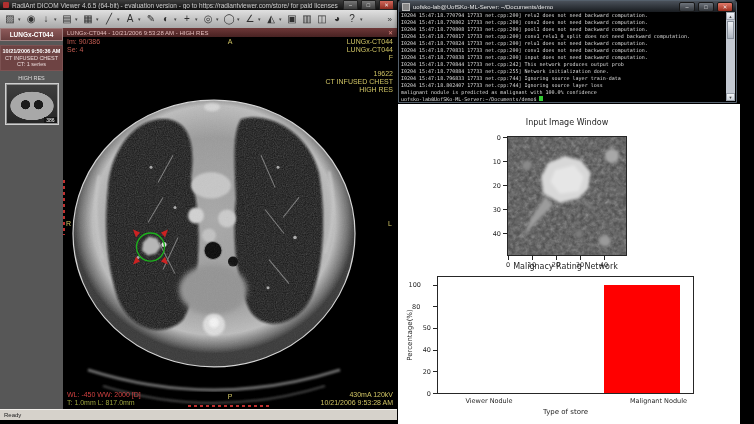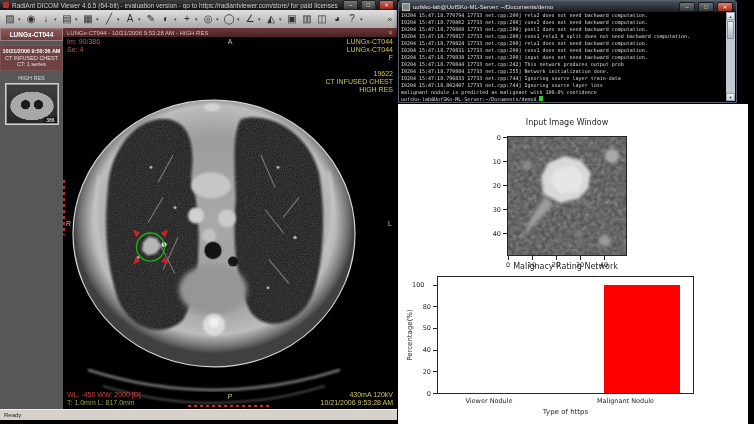--- a/index.html
+++ b/index.html
@@ -69,21 +69,21 @@
     font-family:"DejaVu Sans Mono",monospace;font-size:5px;line-height:7px;color:#dcdcdc;}
   .tline{white-space:pre;}
   .cursor{display:inline-block;width:4px;height:6px;background:#33cc33;vertical-align:-1px;}
   .term-scroll{position:absolute;top:11px;right:1px;bottom:1px;width:9px;background:#c3c9d2;}
   .ts-arrow{position:absolute;left:0;width:9px;height:8px;font-size:4px;line-height:8px;text-align:center;
     color:#444;background:linear-gradient(#f2f4f7,#cdd3db);border:1px solid #9aa1ab;box-sizing:border-box;}
   .ts-thumb{position:absolute;left:1px;top:9px;width:7px;height:18px;background:linear-gradient(#eef1f5,#aeb6c1);
     border:1px solid #8a929d;box-sizing:border-box;}
   
   #figure{position:absolute;left:398px;top:104px;width:342px;height:320px;background:#fff;color:#262626;
-    font-family:"DejaVu Sans",sans-serif;padding-left:8px;}
+    font-family:"DejaVu Sans",sans-serif;}
   .fig-title{position:absolute;font-size:8px;white-space:nowrap;}
   .fig-label{position:absolute;font-size:7px;white-space:nowrap;}
   .tick-label{position:absolute;font-size:6.5px;}
   .tick-mark{position:absolute;background:#262626;}
   .plot-box{position:absolute;border:1px solid #262626;background:#fff;}
   .bar{position:absolute;}
   #input-img-box{left:109px;top:32px;width:118px;height:118px;}
   #input-img-box svg{display:block;width:100%;height:100%;}
 </style>
 </head>
@@ -354,21 +354,21 @@
     <div class="plot-box" style="position: absolute; left: 39px; top: 172px; width: 255px; height: 116px;"></div>
     <div class="tick-mark" style="position: absolute; left: 35px; top: 289px; width: 4px; height: 1px;"></div>
     <div class="tick-label" style="position: absolute; left: 14px; top: 285.5px; width: 19px; text-align: right;">0</div>
     <div class="tick-mark" style="position: absolute; left: 35px; top: 267.318px; width: 4px; height: 1px;"></div>
     <div class="tick-label" style="position: absolute; left: 14px; top: 263.818px; width: 19px; text-align: right;">20</div>
     <div class="tick-mark" style="position: absolute; left: 35px; top: 245.636px; width: 4px; height: 1px;"></div>
     <div class="tick-label" style="position: absolute; left: 14px; top: 242.136px; width: 19px; text-align: right;">40</div>
     <div class="tick-mark" style="position: absolute; left: 35px; top: 223.953px; width: 4px; height: 1px;"></div>
     <div class="tick-label" style="position: absolute; left: 14px; top: 220.453px; width: 19px; text-align: right;">50</div>
     <div class="tick-mark" style="position: absolute; left: 35px; top: 202.271px; width: 4px; height: 1px;"></div>
-    <div class="tick-label" style="position: absolute; left: 14px; top: 198.771px; width: 19px; text-align: right;">80</div>
+    <div class="tick-label" style="position: absolute; left: 14px; top: 198.771px; width: 19px; ">80</div>
     <div class="tick-mark" style="position: absolute; left: 35px; top: 180.589px; width: 4px; height: 1px;"></div>
-    <div class="tick-label" style="position: absolute; left: 14px; top: 177.089px; width: 19px; ">100</div>
+    <div class="tick-label" style="position: absolute; left: 4px; top: 177.089px; width: 19px; text-align: right;">100</div>
     <div class="tick-label" style="position: absolute; left: 46px; top: 293px; width: 90px; text-align: center;">Viewer Nodule</div>
     <div class="bar" style="position: absolute; left: 205.75px; top: 180.589px; width: 76.5px; height: 108.411px; background: rgb(255, 0, 0);"></div>
-    <div class="tick-label" style="position: absolute; left: 199px; top: 293px; width: 90px; text-align: left;">Malignant Nodule</div>
-    <div class="fig-label" style="position: absolute; left: 167.5px; top: 304px; transform: translateX(-50%);">Type of https</div>
+    <div class="tick-label" style="position: absolute; left: 199px; top: 293px; width: 90px; text-align: right;">Malignant Nodule</div>
+    <div class="fig-label" style="position: absolute; left: 167.5px; top: 304px; transform: translateX(-50%);">Type of store</div>
     <div class="fig-label" style="position: absolute; left: 12px; top: 231px; transform: translate(-50%, -50%) rotate(-90deg); white-space: nowrap;">Percentage(%)</div>
   </div>
 
 </body></html>

